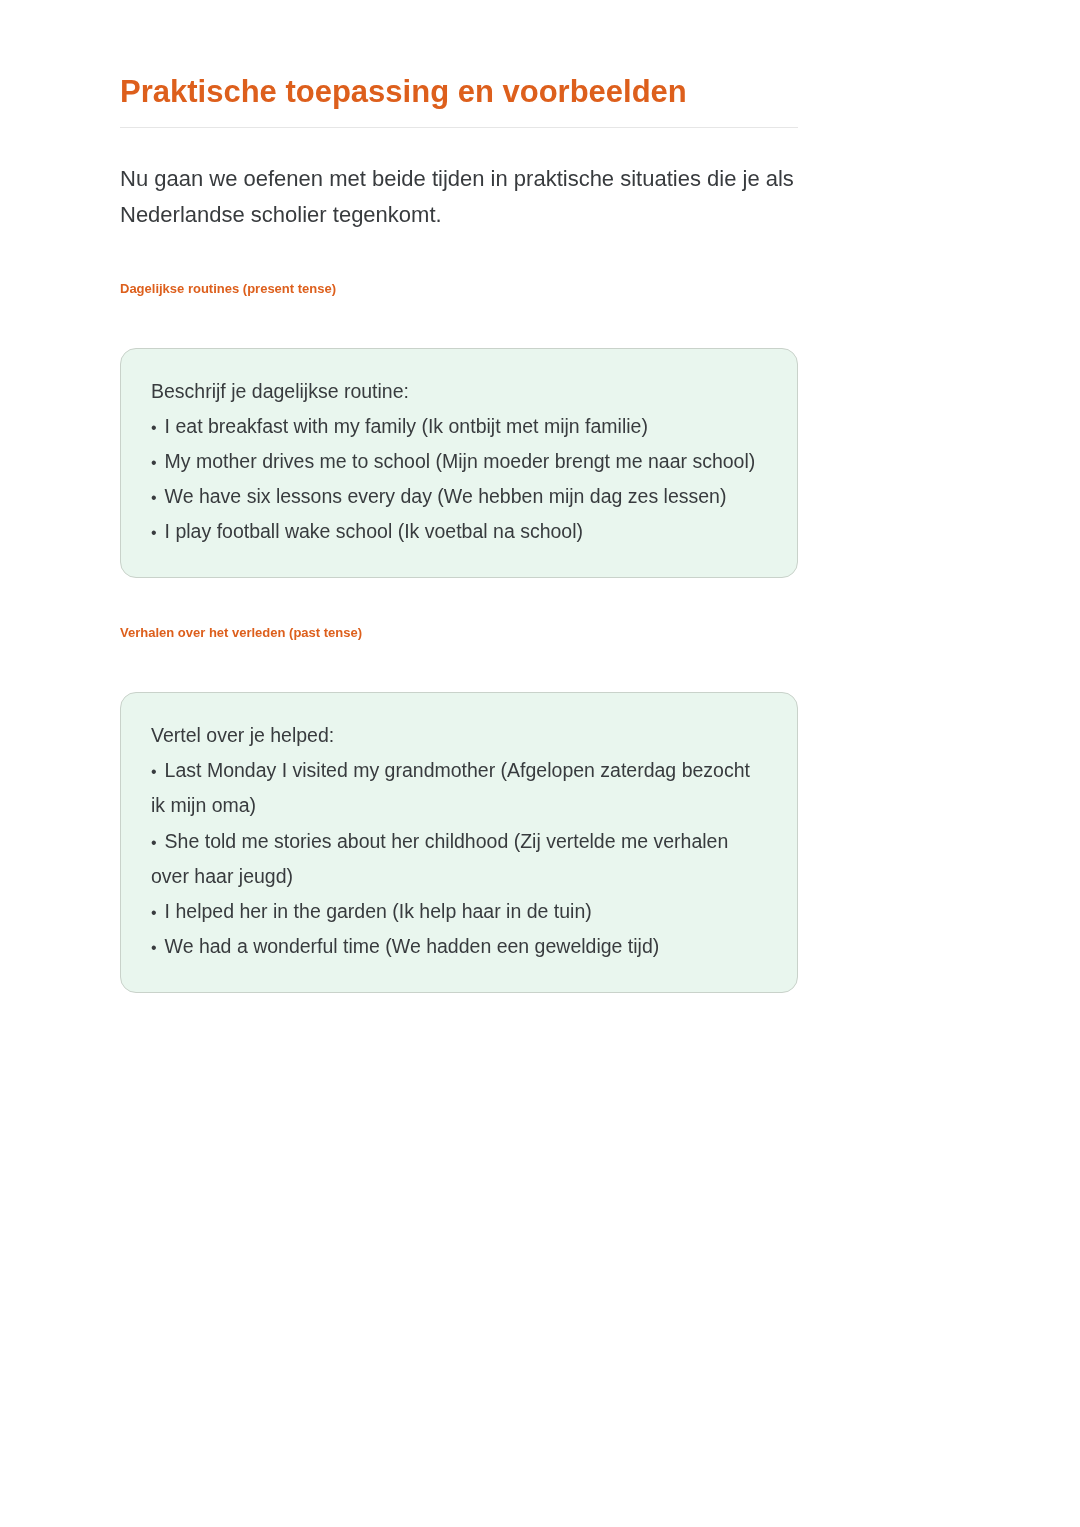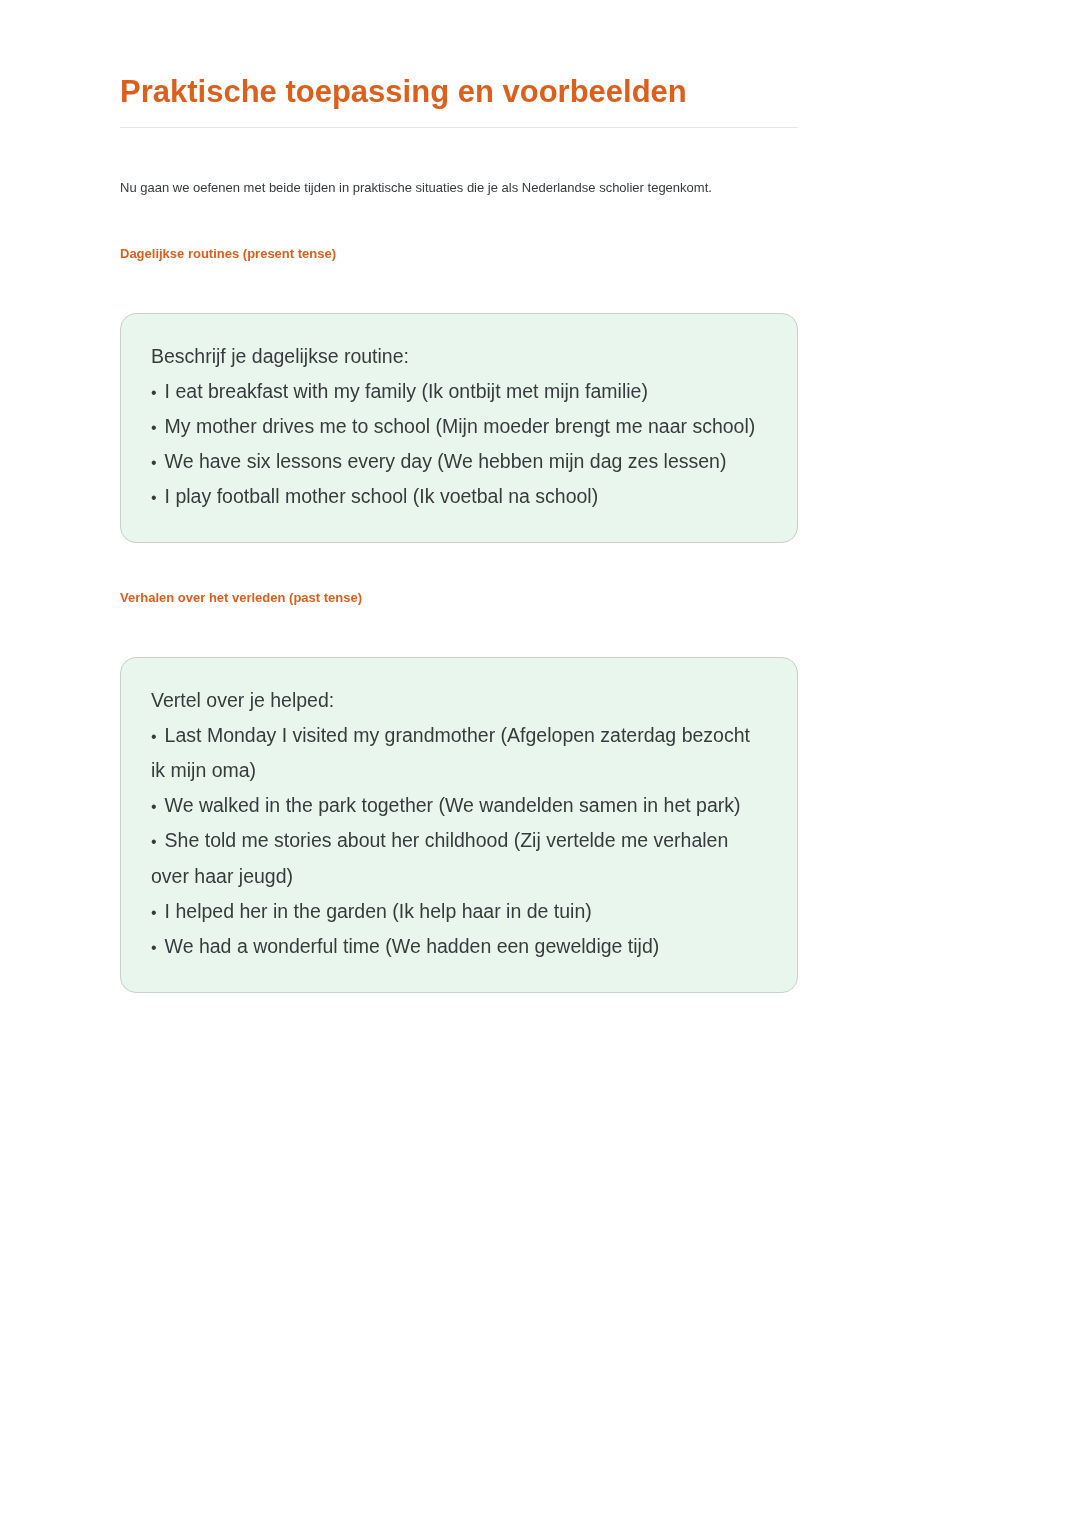--- a/index.html
+++ b/index.html
@@ -21,22 +21,22 @@
     font-size: 31px;
     line-height: 1.2;
     font-weight: 700;
   }
   .divider {
     border: none;
     border-top: 1px solid var(--divider, #e6e6e6);
     margin-top: 17px;
   }
   .intro {
-    margin-top: 49px;
-    font-size: 13px;
+    margin-top: 33px;
+    font-size: 22px;
     line-height: 1.65;
   }
   .section-heading {
     margin-top: 47px;
     font-size: 13px;
     font-weight: 700;
     color: var(--accent, #dd5f1c);
   }
   .example-box {
     margin-top: 52px;
@@ -65,27 +65,26 @@
 
   <p class="intro">Nu gaan we oefenen met beide tijden in praktische situaties die je als Nederlandse scholier tegenkomt.</p>
 
   <h2 class="section-heading">Dagelijkse routines (present tense)</h2>
 
   <div class="example-box">
     <p class="box-lead">Beschrijf je dagelijkse routine:</p>
     <p class="box-item"><span class="bullet">•</span><span class="item-text">I eat breakfast with my family (Ik ontbijt met mijn familie)</span></p>
     <p class="box-item"><span class="bullet">•</span><span class="item-text">My mother drives me to school (Mijn moeder brengt me naar school)</span></p>
     <p class="box-item"><span class="bullet">•</span><span class="item-text">We have six lessons every day (We hebben mijn dag zes lessen)</span></p>
-    <p class="box-item"><span class="bullet">•</span><span class="item-text">I play football mother school (Ik voetbal na school)</span></p>
+    <p class="box-item"><span class="bullet">•</span><span class="item-text">I play football wake school (Ik voetbal na school)</span></p>
   </div>
 
   <h2 class="section-heading">Verhalen over het verleden (past tense)</h2>
 
   <div class="example-box">
     <p class="box-lead">Vertel over je helped:</p>
     <p class="box-item"><span class="bullet">•</span><span class="item-text">Last Monday I visited my grandmother (Afgelopen zaterdag bezocht ik mijn oma)</span></p>
-    <p class="box-item"><span class="bullet">•</span><span class="item-text">We walked in the park together (We wandelden samen in het park)</span></p>
     <p class="box-item"><span class="bullet">•</span><span class="item-text">She told me stories about her childhood (Zij vertelde me verhalen over haar jeugd)</span></p>
     <p class="box-item"><span class="bullet">•</span><span class="item-text">I helped her in the garden (Ik help haar in de tuin)</span></p>
     <p class="box-item"><span class="bullet">•</span><span class="item-text">We had a wonderful time (We hadden een geweldige tijd)</span></p>
   </div>
 
 </div>
 
 </body></html>

